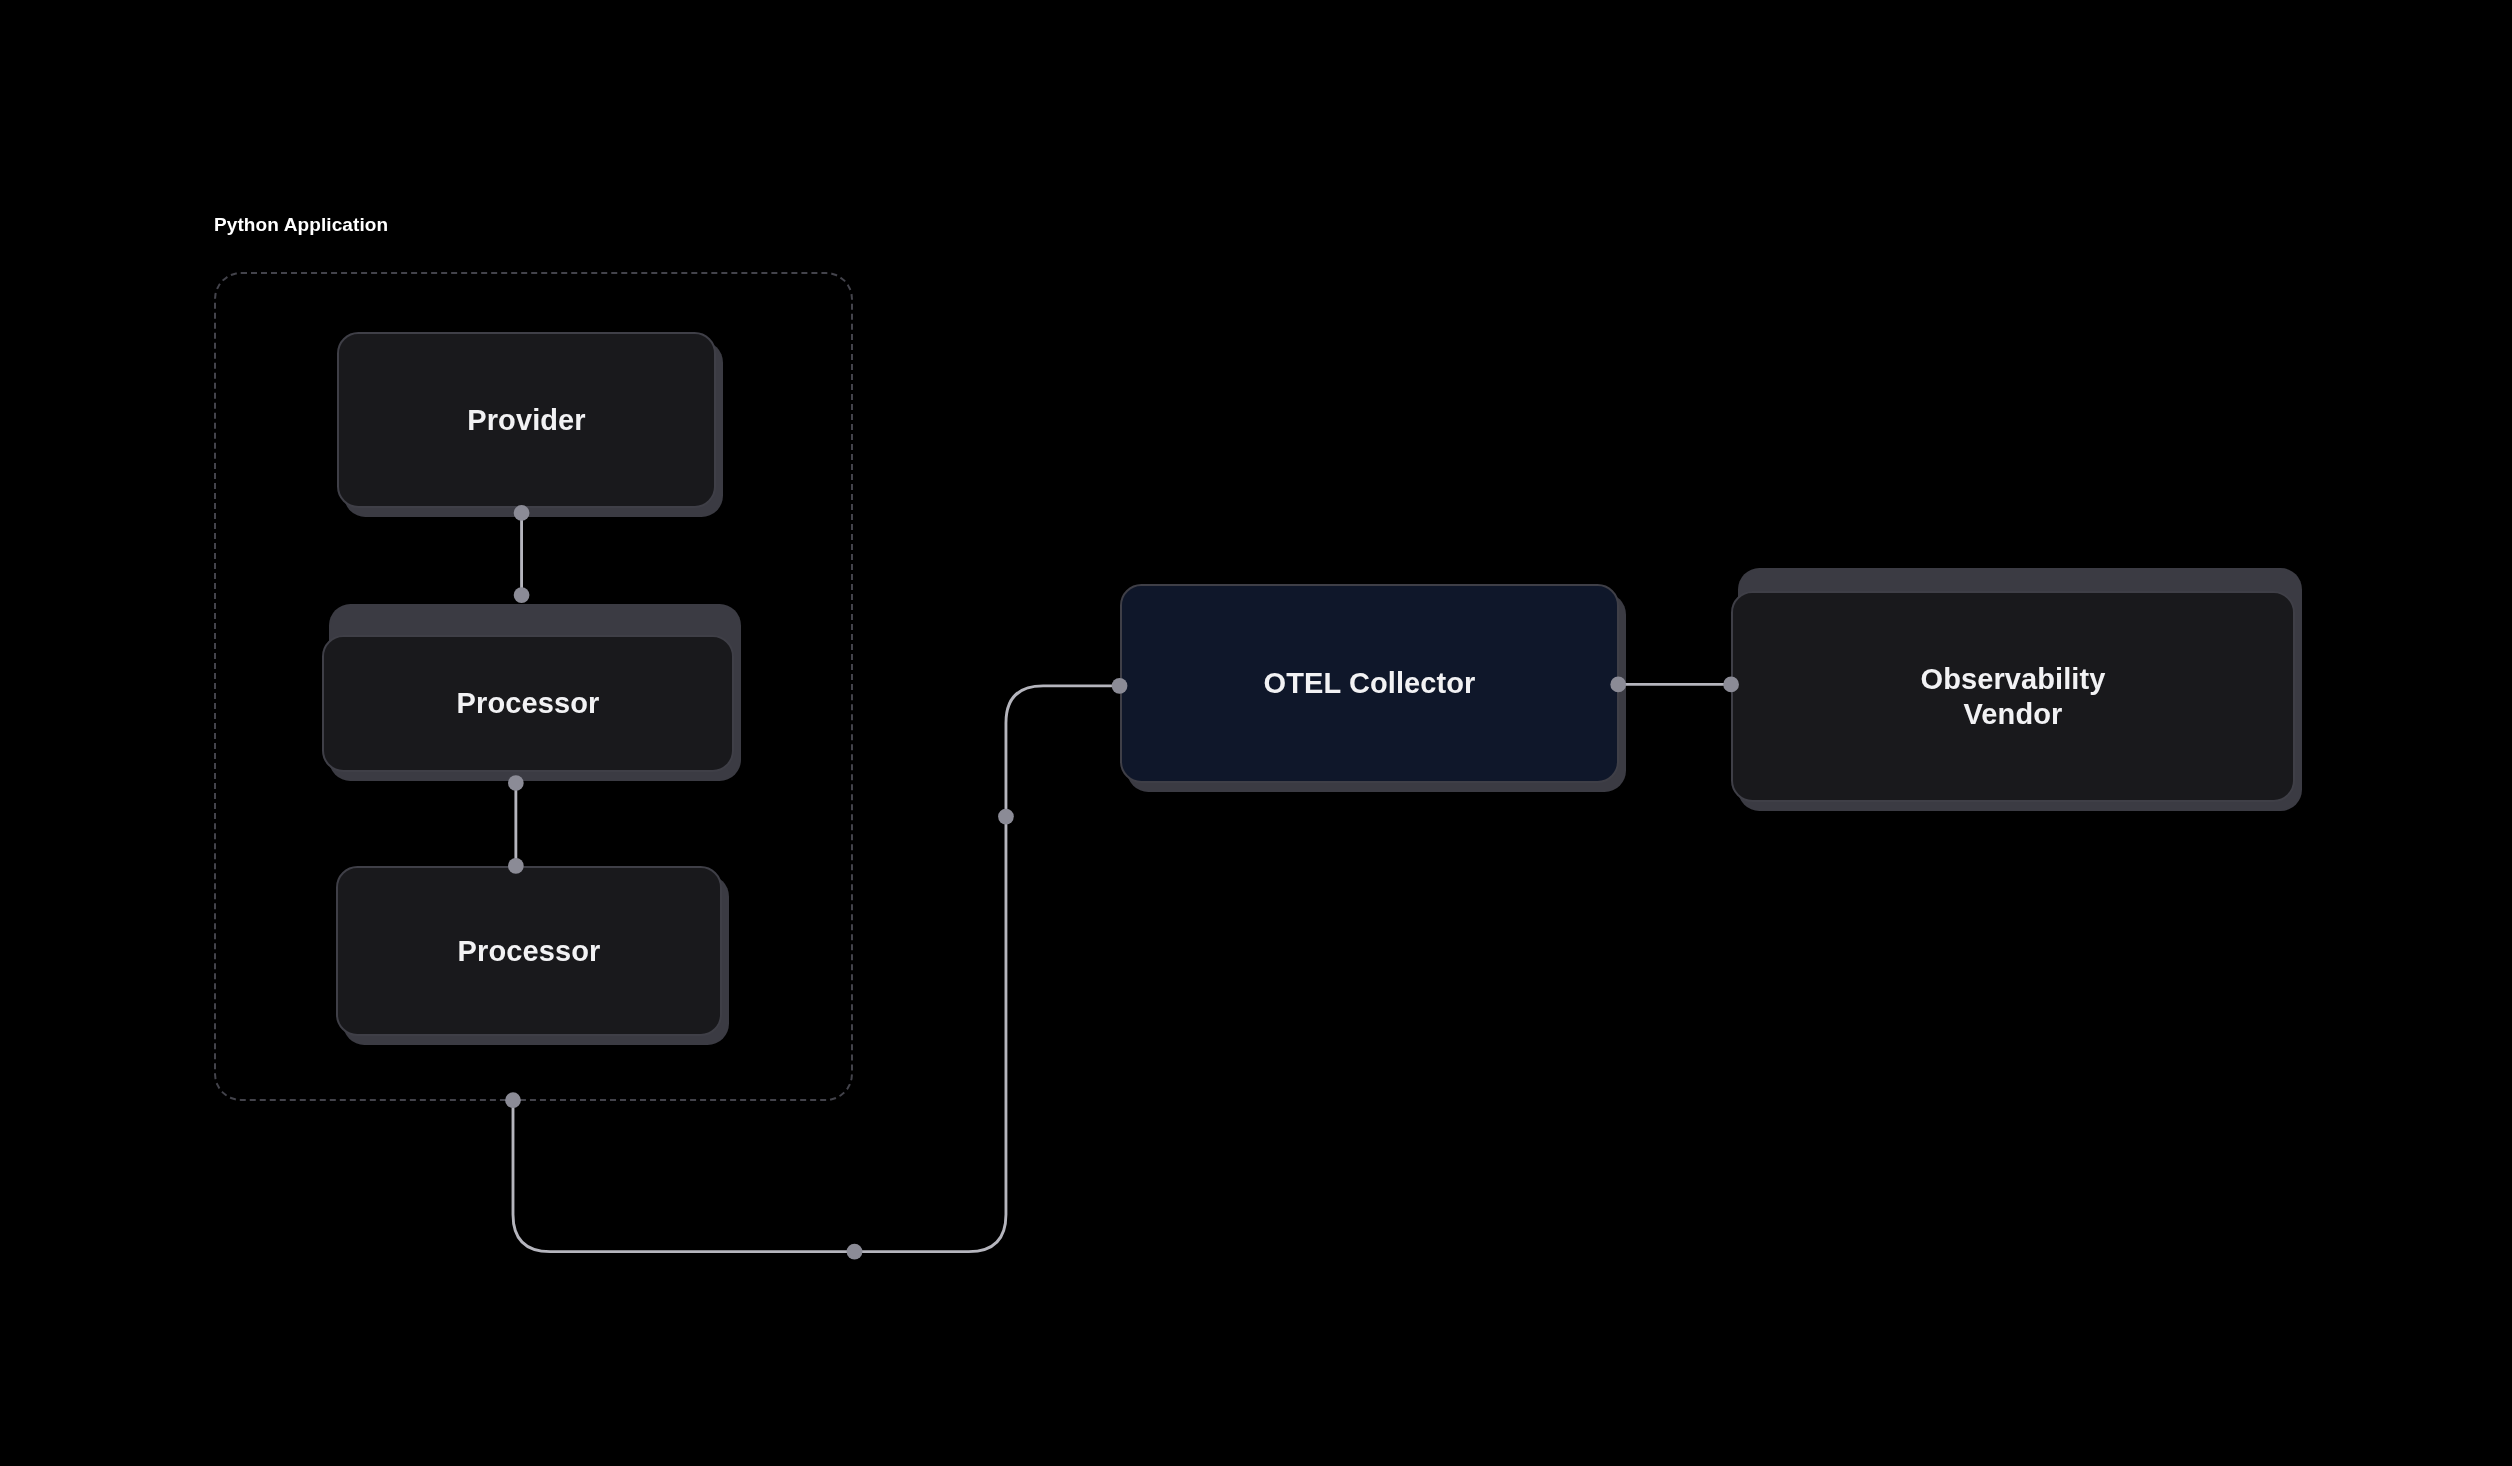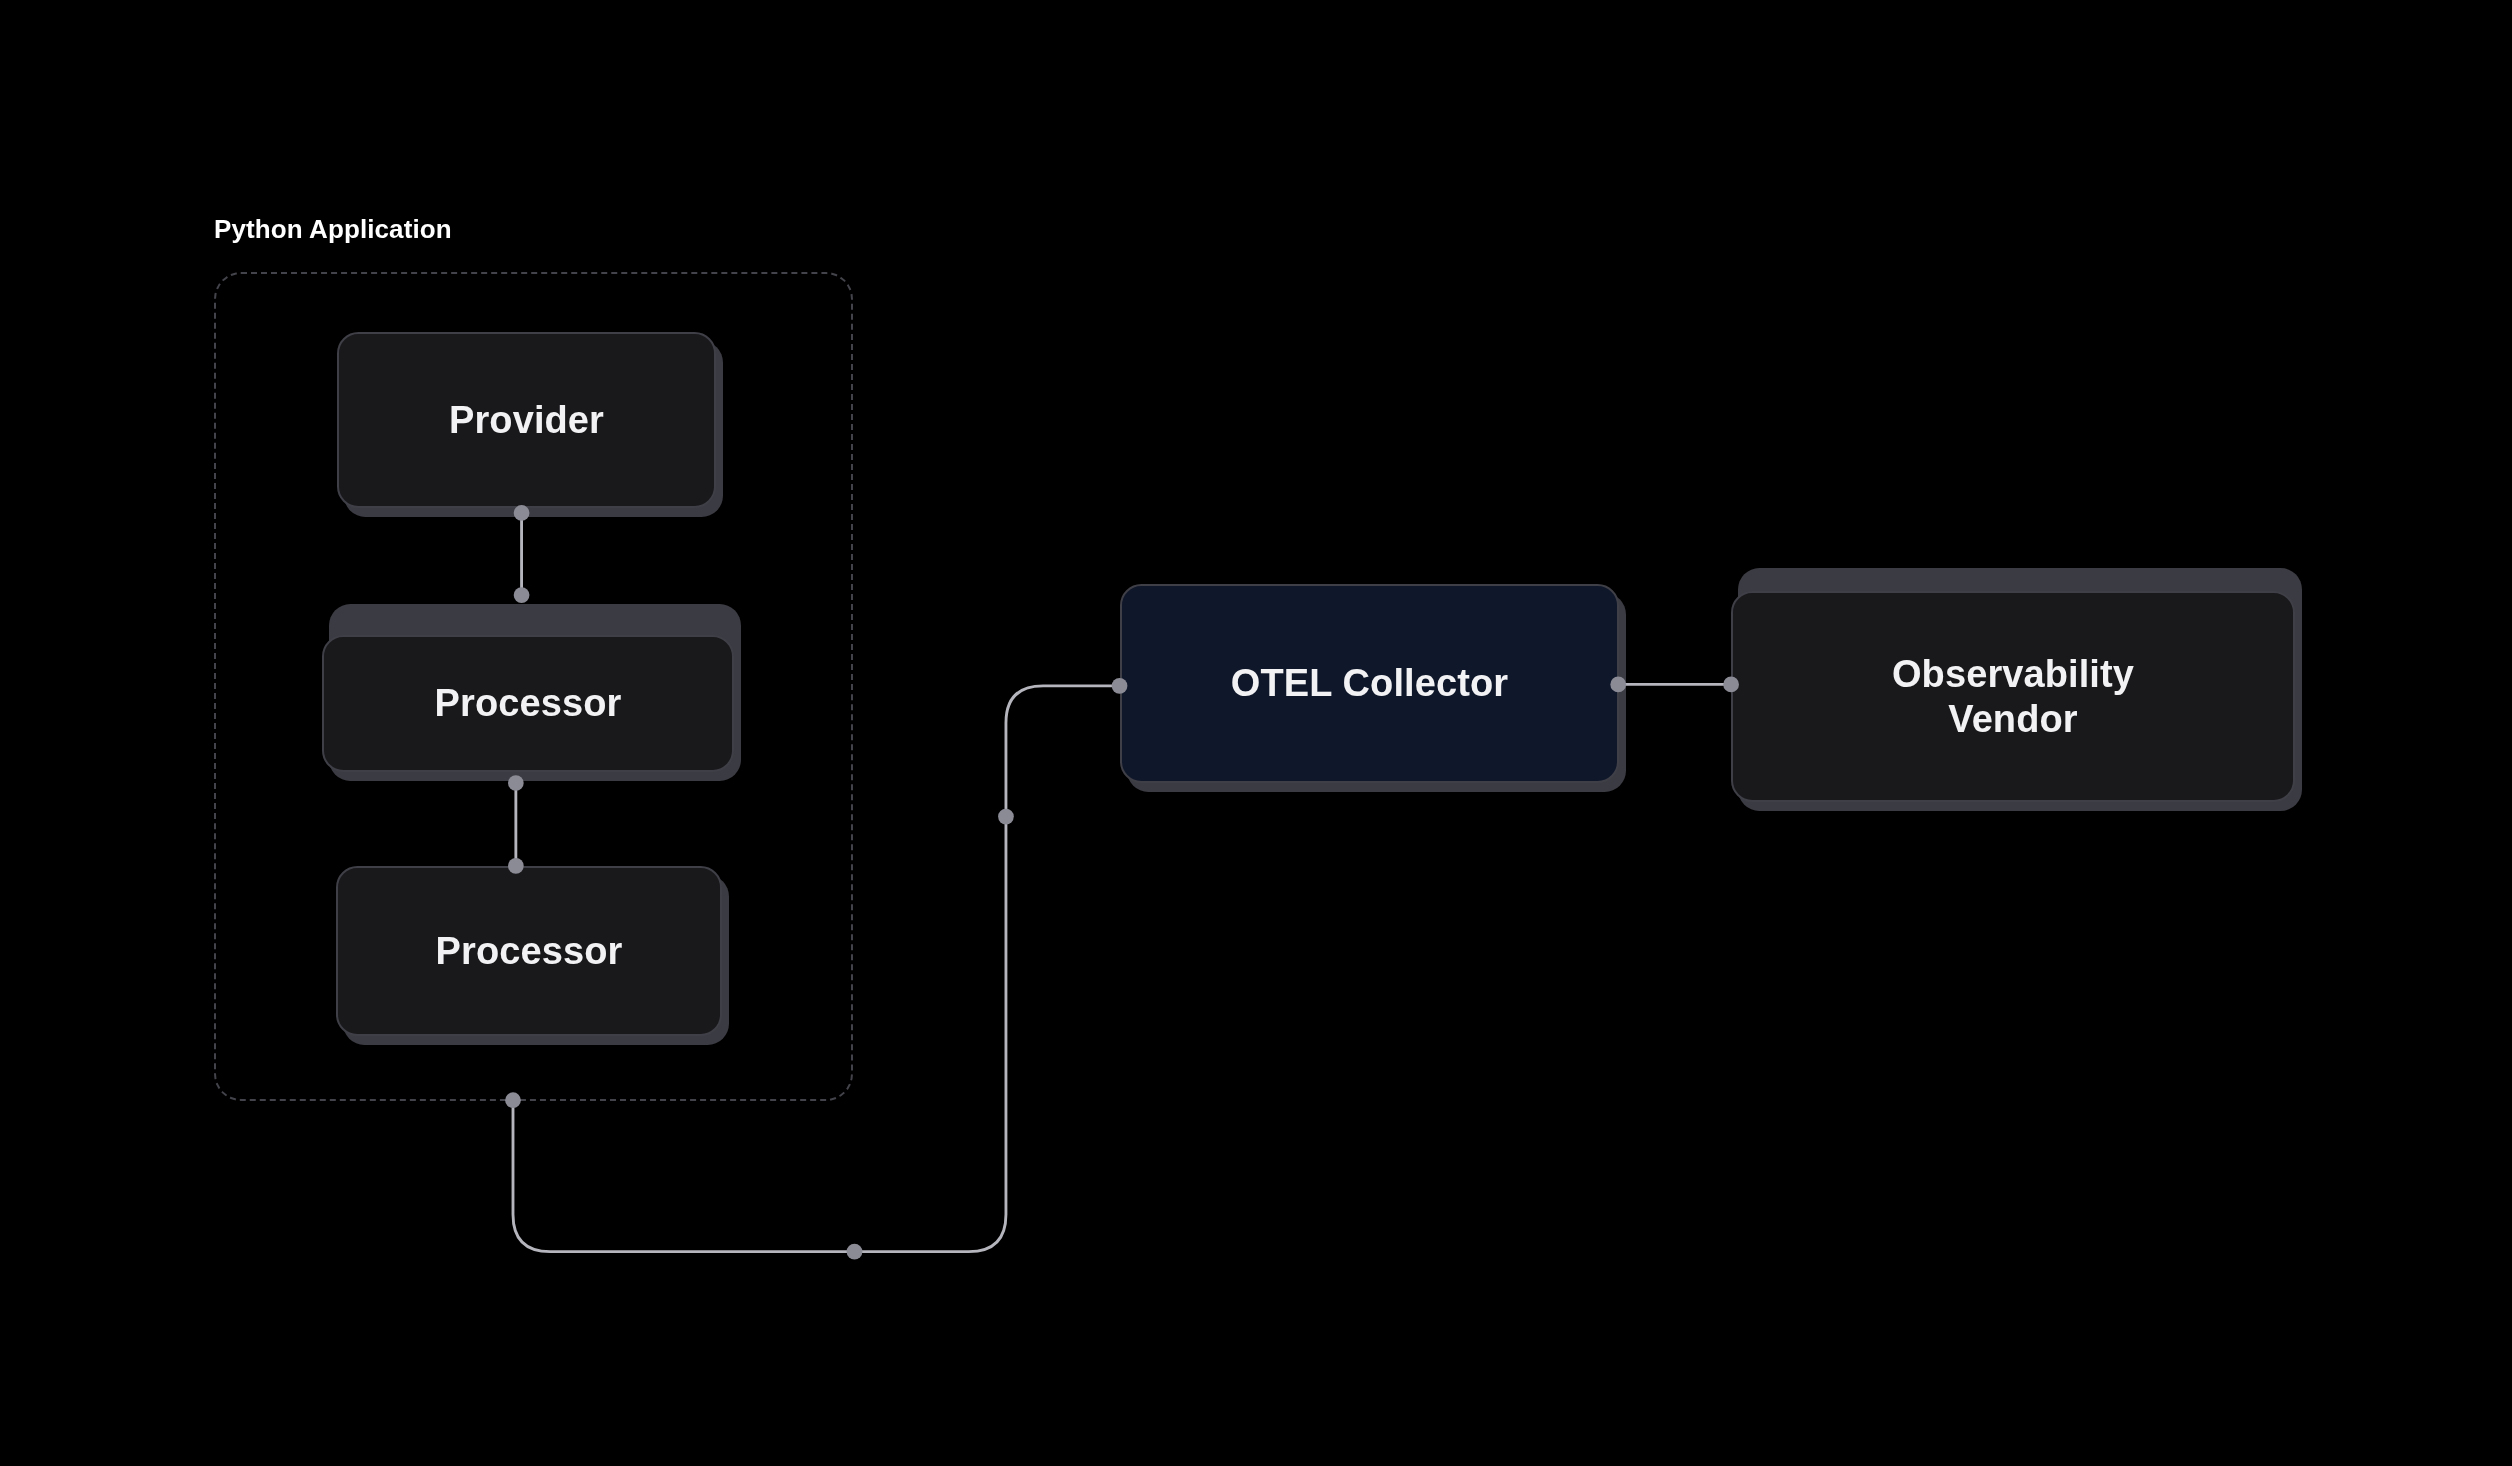--- a/index.html
+++ b/index.html
@@ -23,21 +23,21 @@
     position: absolute;
     left: 0;
     top: 0;
     width: 2512px;
     height: 1466px;
     pointer-events: none;
   }
   .group-label {
     position: absolute;
     color: #ffffff;
-    font-size: 26px;
+    font-size: 19px;
     font-weight: 700;
     letter-spacing: 0.1px;
     white-space: nowrap;
   }
   .group-frame {
     position: absolute;
     border: 2.1px dashed #43434b;
     border-radius: 27px;
     background: transparent;
     box-sizing: border-box;
@@ -64,21 +64,21 @@
     background: #19191c;
     border: 2.1px solid #3f3f47;
     border-radius: 21.4px;
     box-sizing: border-box;
     display: flex;
     align-items: center;
     justify-content: center;
   }
   .node .label {
     color: #f2f2f4;
-    font-size: 38px;
+    font-size: 29px;
     font-weight: 700;
     line-height: 1.18;
     text-align: center;
     white-space: pre-line;
     letter-spacing: 0.1px;
   }
 </style>
 </head>
 <body style="width: 2512px; height: 1466px;">
 

